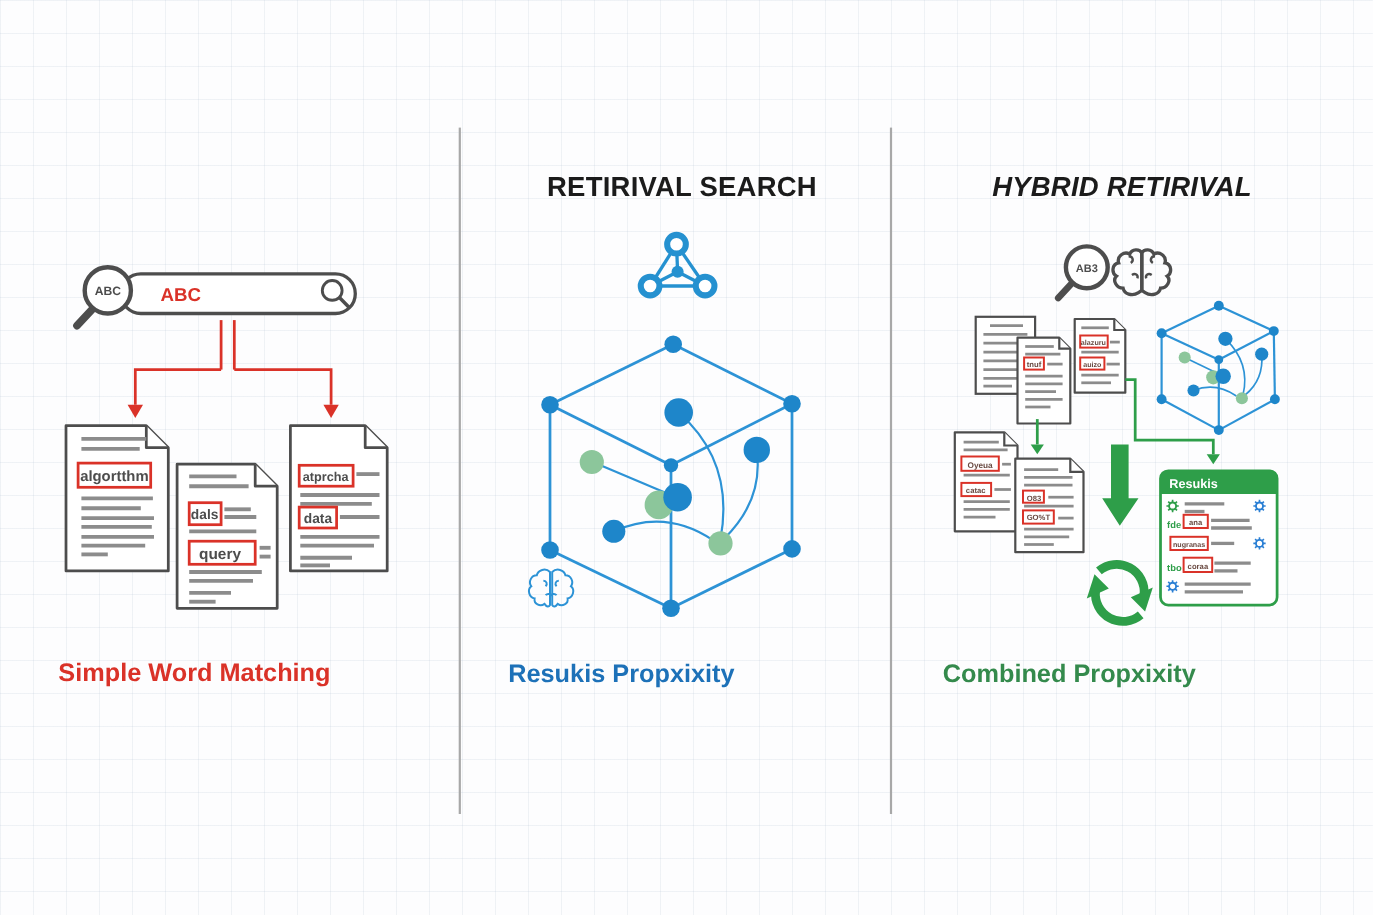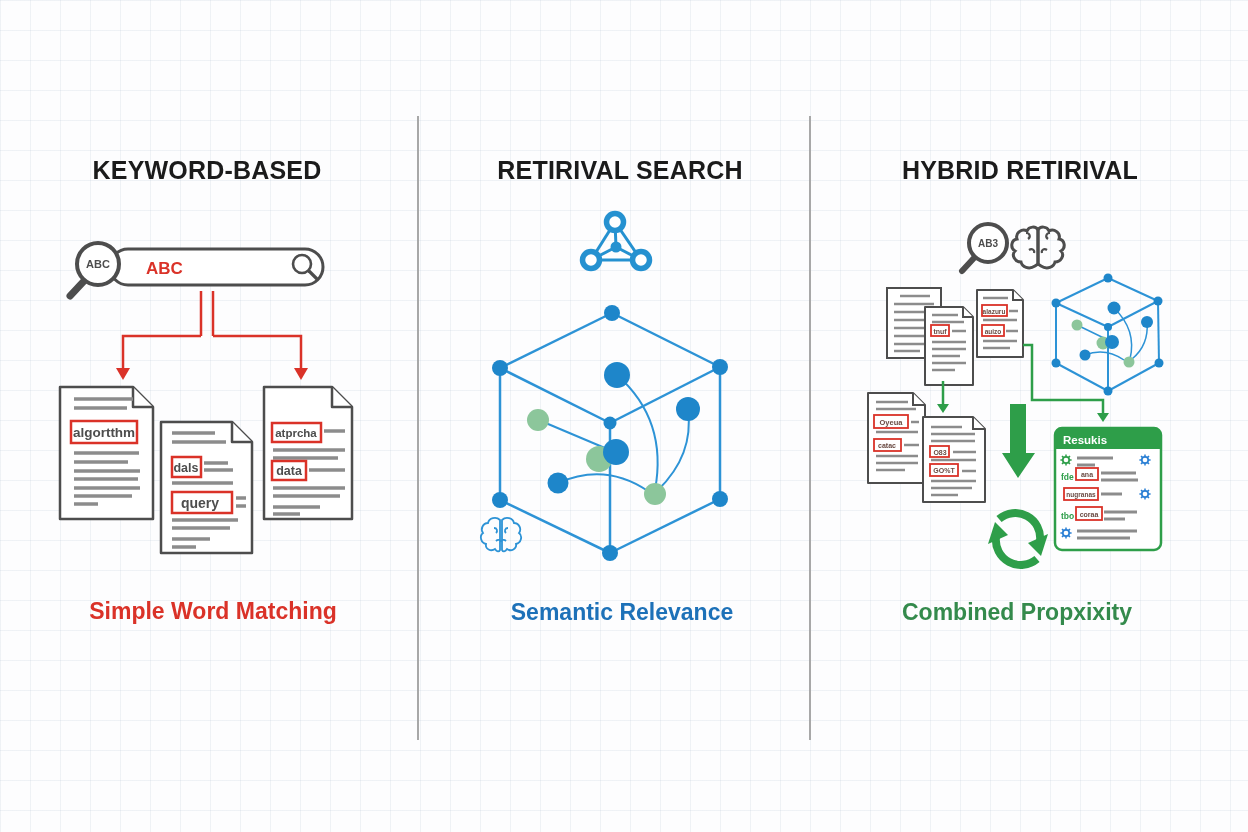--- a/index.html
+++ b/index.html
@@ -11,41 +11,40 @@
       linear-gradient(to right, rgba(205,215,226,0.30) 1px, transparent 1px),
       linear-gradient(to bottom, rgba(205,215,226,0.30) 1px, transparent 1px);
     background-size:30px 30px;
   }
   .abs{position:absolute;}
   .title{
     width:300px;text-align:center;font-weight:bold;font-size:25px;line-height:28px;
     color:#1b1b1b;letter-spacing:0.2px;
   }
   .caption{
-    width:320px;text-align:center;font-weight:bold;font-size:23px;
+    width:320px;font-weight:bold;font-size:23px;
   }
   .caption.red{color:#da3228;}
   .caption.blue{color:#1d71b8;}
   .caption.green{color:#348a4c;}
   .divider{width:2px;background:#a8a8a8;}
   svg text{font-family:"Liberation Sans", sans-serif;}
   .kw{font-weight:bold;fill:#4d4d4d;}
   .kw-sm{font-weight:bold;fill:#6a4a42;}
 </style>
 </head>
 <body>
 
 <div class="abs title" style="left:57px;top:156px;">
-  <div>KEYWORD-BASED</div>
 </div>
 <div class="abs title" style="left:470px;top:156px;">RETIRIVAL SEARCH</div>
-<div class="abs title" style="left:870px;top:156px;">HYBRID RETIRIVAL</div>
+<div class="abs title" style="left:870px;top:156px;font-style:italic;">HYBRID RETIRIVAL</div>
 
 <div class="abs caption red" style="left:53px;top:598px;">Simple Word Matching</div>
-<div class="abs caption blue" style="left:462px;top:599px;">Semantic Relevance</div>
+<div class="abs caption blue" style="left:462px;top:599px;">Resukis Propxixity</div>
 <div class="abs caption green" style="left:857px;top:599px;">Combined Propxixity</div>
 
 <div class="abs divider" style="left:417px;top:116px;height:624px;"></div>
 <div class="abs divider" style="left:809px;top:116px;height:624px;"></div>
 
 <svg class="abs" style="left:0;top:0;" width="1248" height="832" viewBox="0 0 1248 832">
 
   <defs>
     <g id="gear">
       <circle r="3.2" fill="none" stroke-width="1.7"></circle>

